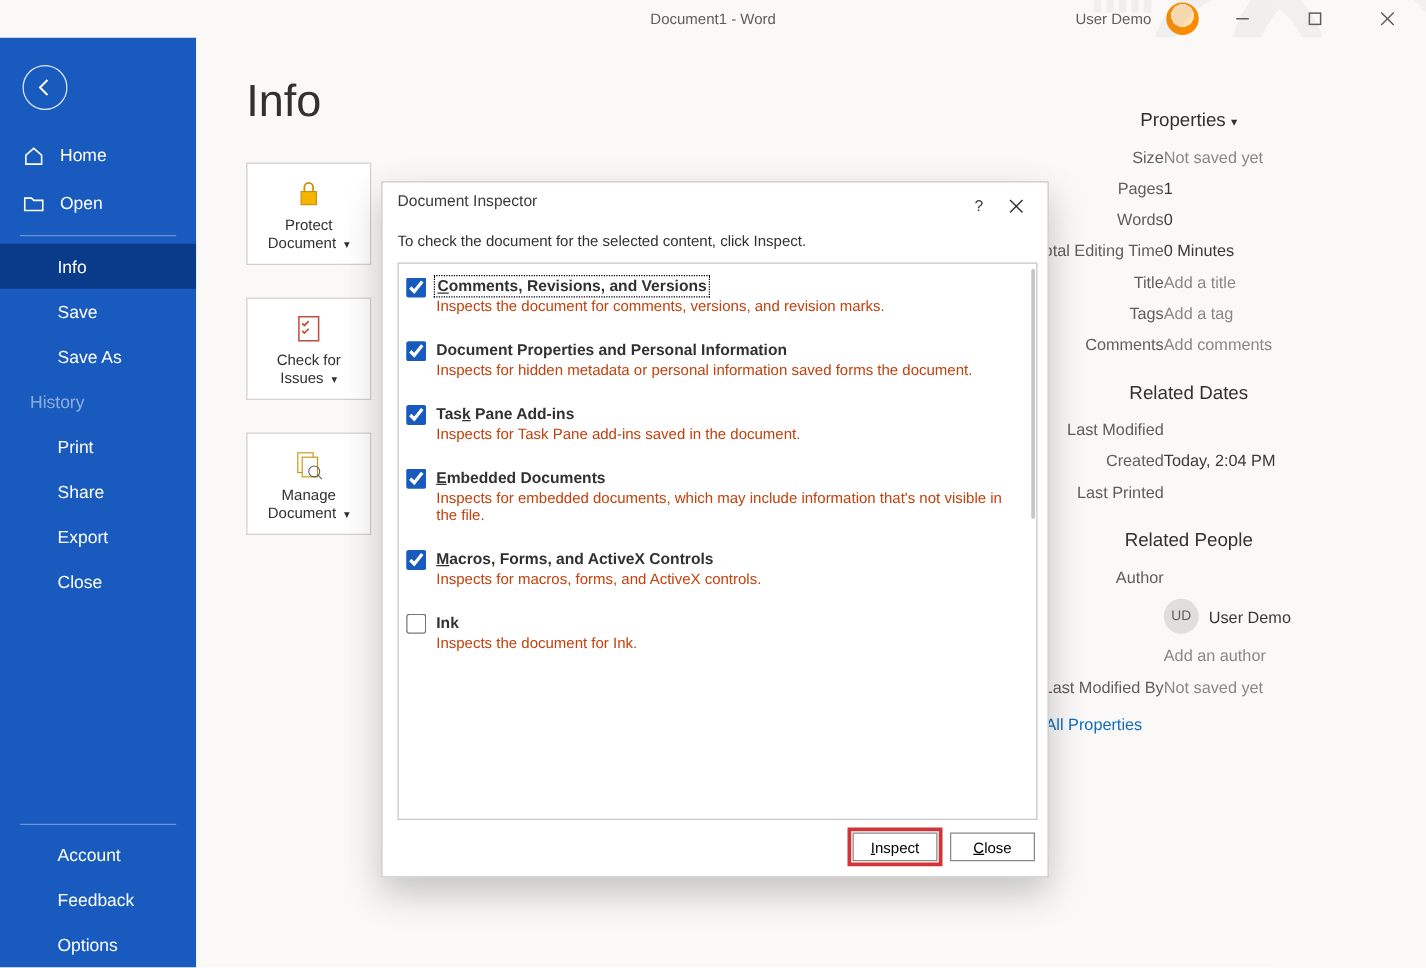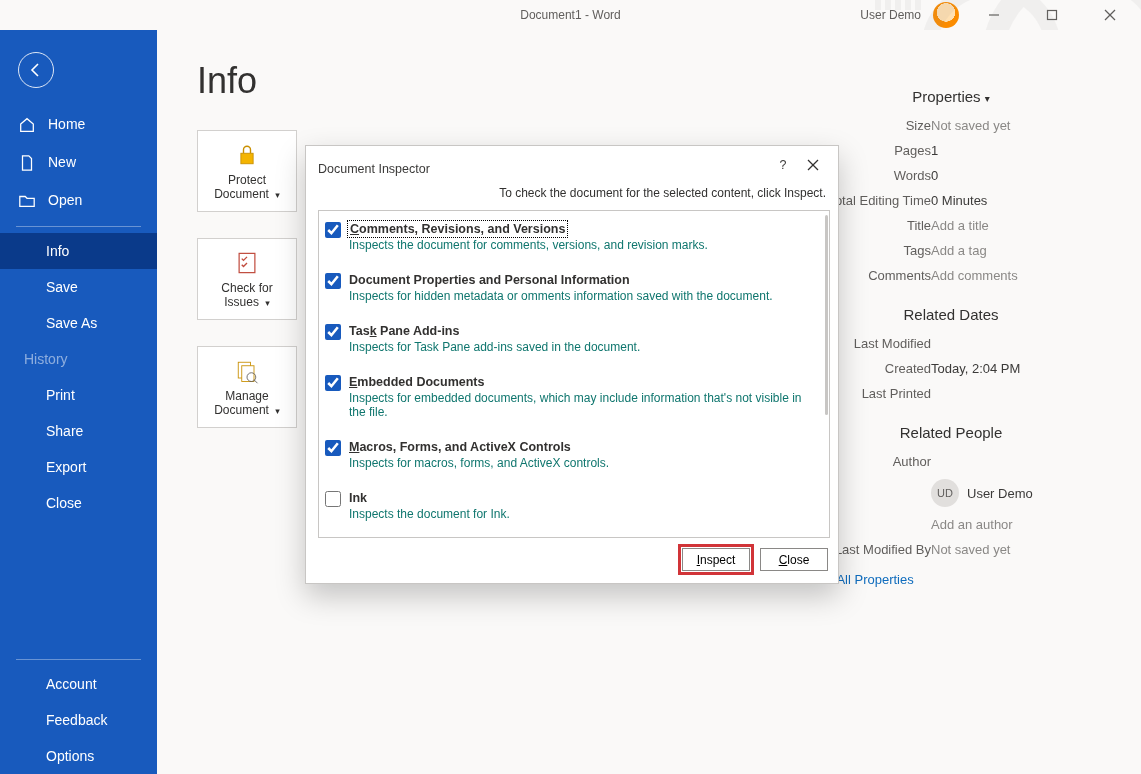--- a/index.html
+++ b/index.html
@@ -49,30 +49,30 @@
 .props h4:first-child { margin-top: 0; }
 .props .pair { display: flex; font-size: 13px; padding: 5px 0; color: #3b3a39; }
 .props .pair .k { width: 130px; color: #605e5c; text-align: right; }
 .props .pair .v { color: #3b3a39; }
 .props .pair .v.grey { color: #8a8886; }
 .props .link { color: #0f6cbd; font-size: 13px; margin-top: 10px; cursor: pointer; }
 .ava-sm { width: 28px; height: 28px; border-radius: 50%; background: #e1dfdd; color: #605e5c; font-size: 11px; display: inline-flex; align-items: center; justify-content: center; margin-right: 8px; }
 
 
 .dialog { position: absolute; left: 305px; top: 145px; width: 534px; background: #fff; border: 1px solid #c8c6c4; box-shadow: 0 12px 28px rgba(0,0,0,.22); z-index: 20; }
-.dialog .dtitle { display: flex; align-items: flex-end; padding: 8px 10px 6px 12px; font-size: 12.5px; color: #3b3a39; }
+.dialog .dtitle { display: flex; align-items: flex-start; padding: 8px 10px 6px 12px; font-size: 12.5px; color: #3b3a39; }
 .dialog .dtitle .sp { flex: 1; }
 .dialog .dtitle .dbtn { width: 30px; height: 22px; display: flex; align-items: center; justify-content: center; cursor: pointer; }
-.dialog .intro { padding: 4px 12px 10px; font-size: 12px; text-align: right; }
-.dialog .list { margin: 0 8px 0 12px; border: 1px solid #c8c6c4; height: 328px; overflow: hidden; position: relative; }
+.dialog .intro { padding: 4px 12px 10px; font-size: 12px; }
+.dialog .list { margin: 0 8px 0 12px; border: 1px solid #c8c6c4; height: 446px; overflow: hidden; position: relative; }
 .dialog .list .inner { position: absolute; inset: 0 6px 0 0; overflow-y: auto; }
 .dialog .item { display: flex; padding: 10px 6px 10px 6px; gap: 8px; align-items: flex-start; }
 .dialog .item input[type=checkbox] { width: 16px; height: 16px; accent-color: #185abd; margin-top: 1px; flex-shrink: 0; }
 .dialog .item .txt b { font-size: 12.5px; font-weight: 600; }
-.dialog .item .txt .d { font-size: 12px; color: #0f766e; margin-top: 2px; }
+.dialog .item .txt .d { font-size: 12px; color: #c2410c; margin-top: 2px; }
 .dialog .item.first .txt b { outline: 1px dotted #000; outline-offset: 1px; padding: 0 1px; }
 .dialog .footer { padding: 10px 10px 12px; display: flex; gap: 10px; justify-content: flex-end; }
 .dialog .btn { min-width: 68px; height: 23px; border: 1px solid #8a8886; background: #fff; font-size: 12px; cursor: pointer; display: inline-flex; align-items: center; justify-content: center; }
 .dialog .btn.primary-outline { outline: 3px solid #d13438; outline-offset: 1px; }
 .under { text-decoration: underline; text-decoration-thickness: 1px; }
 
 
 .dialog .list .sb { position: absolute; right: 1px; top: 4px; width: 3px; height: 200px; background: #c8c6c4; border-radius: 2px; }
 </style>
 </head>
@@ -120,26 +120,20 @@
       <svg width="18" height="18" viewBox="0 0 18 18">
           <path d="M11 3 L5 9 L11 15" stroke-width="1.6" fill="none"></path>
         </svg>
     </div>
     <ul class="nav">
       <li>
         <svg class="icn" viewBox="0 0 20 20" stroke="#fff" fill="none" stroke-width="1.4">
             <path d="M3 9l7-6 7 6v8H3z"></path>
           </svg>
         <span>Home</span>
-      </li>
-      <li>
-        <svg class="icn" viewBox="0 0 20 20" stroke="#fff" fill="none" stroke-width="1.4">
-            <path d="M5 2h7l3 3v13H5z"></path>
-          </svg>
-        <span>New</span>
       </li>
       <li>
         <svg class="icn" viewBox="0 0 20 20" stroke="#fff" fill="none" stroke-width="1.4">
             <path d="M2 5h6l2 2h8v9H2z"></path>
           </svg>
         <span>Open</span>
       </li>
       <hr>
       <li class="indent active">
           <span>Info</span>
@@ -299,21 +293,21 @@
   </div>
   <div class="intro">To check the document for the selected content, click Inspect.</div>
   <div class="list">
     <div class="inner" id="inspector-items">
         <div class="item first">
           <input type="checkbox" checked="" style="">
           <div class="txt"><b><span class="under">C</span>omments, Revisions, and Versions</b><div class="d">Inspects the document for comments, versions, and revision marks.</div></div>
         </div>
         <div class="item">
           <input type="checkbox" checked="" style="">
-          <div class="txt"><b>Document Properties and Personal Information</b><div class="d">Inspects for hidden metadata or omments information saved with the document.</div></div>
+          <div class="txt"><b>Document Properties and Personal Information</b><div class="d">Inspects for hidden metadata or personal information saved forms the document.</div></div>
         </div>
         <div class="item">
           <input type="checkbox" checked="" style="">
           <div class="txt"><b>Tas<span class="under">k</span> Pane Add-ins</b><div class="d">Inspects for Task Pane add-ins saved in the document.</div></div>
         </div>
         <div class="item">
           <input type="checkbox" checked="" style="">
           <div class="txt"><b><span class="under">E</span>mbedded Documents</b><div class="d">Inspects for embedded documents, which may include information that's not visible in the file.</div></div>
         </div>
         <div class="item">

